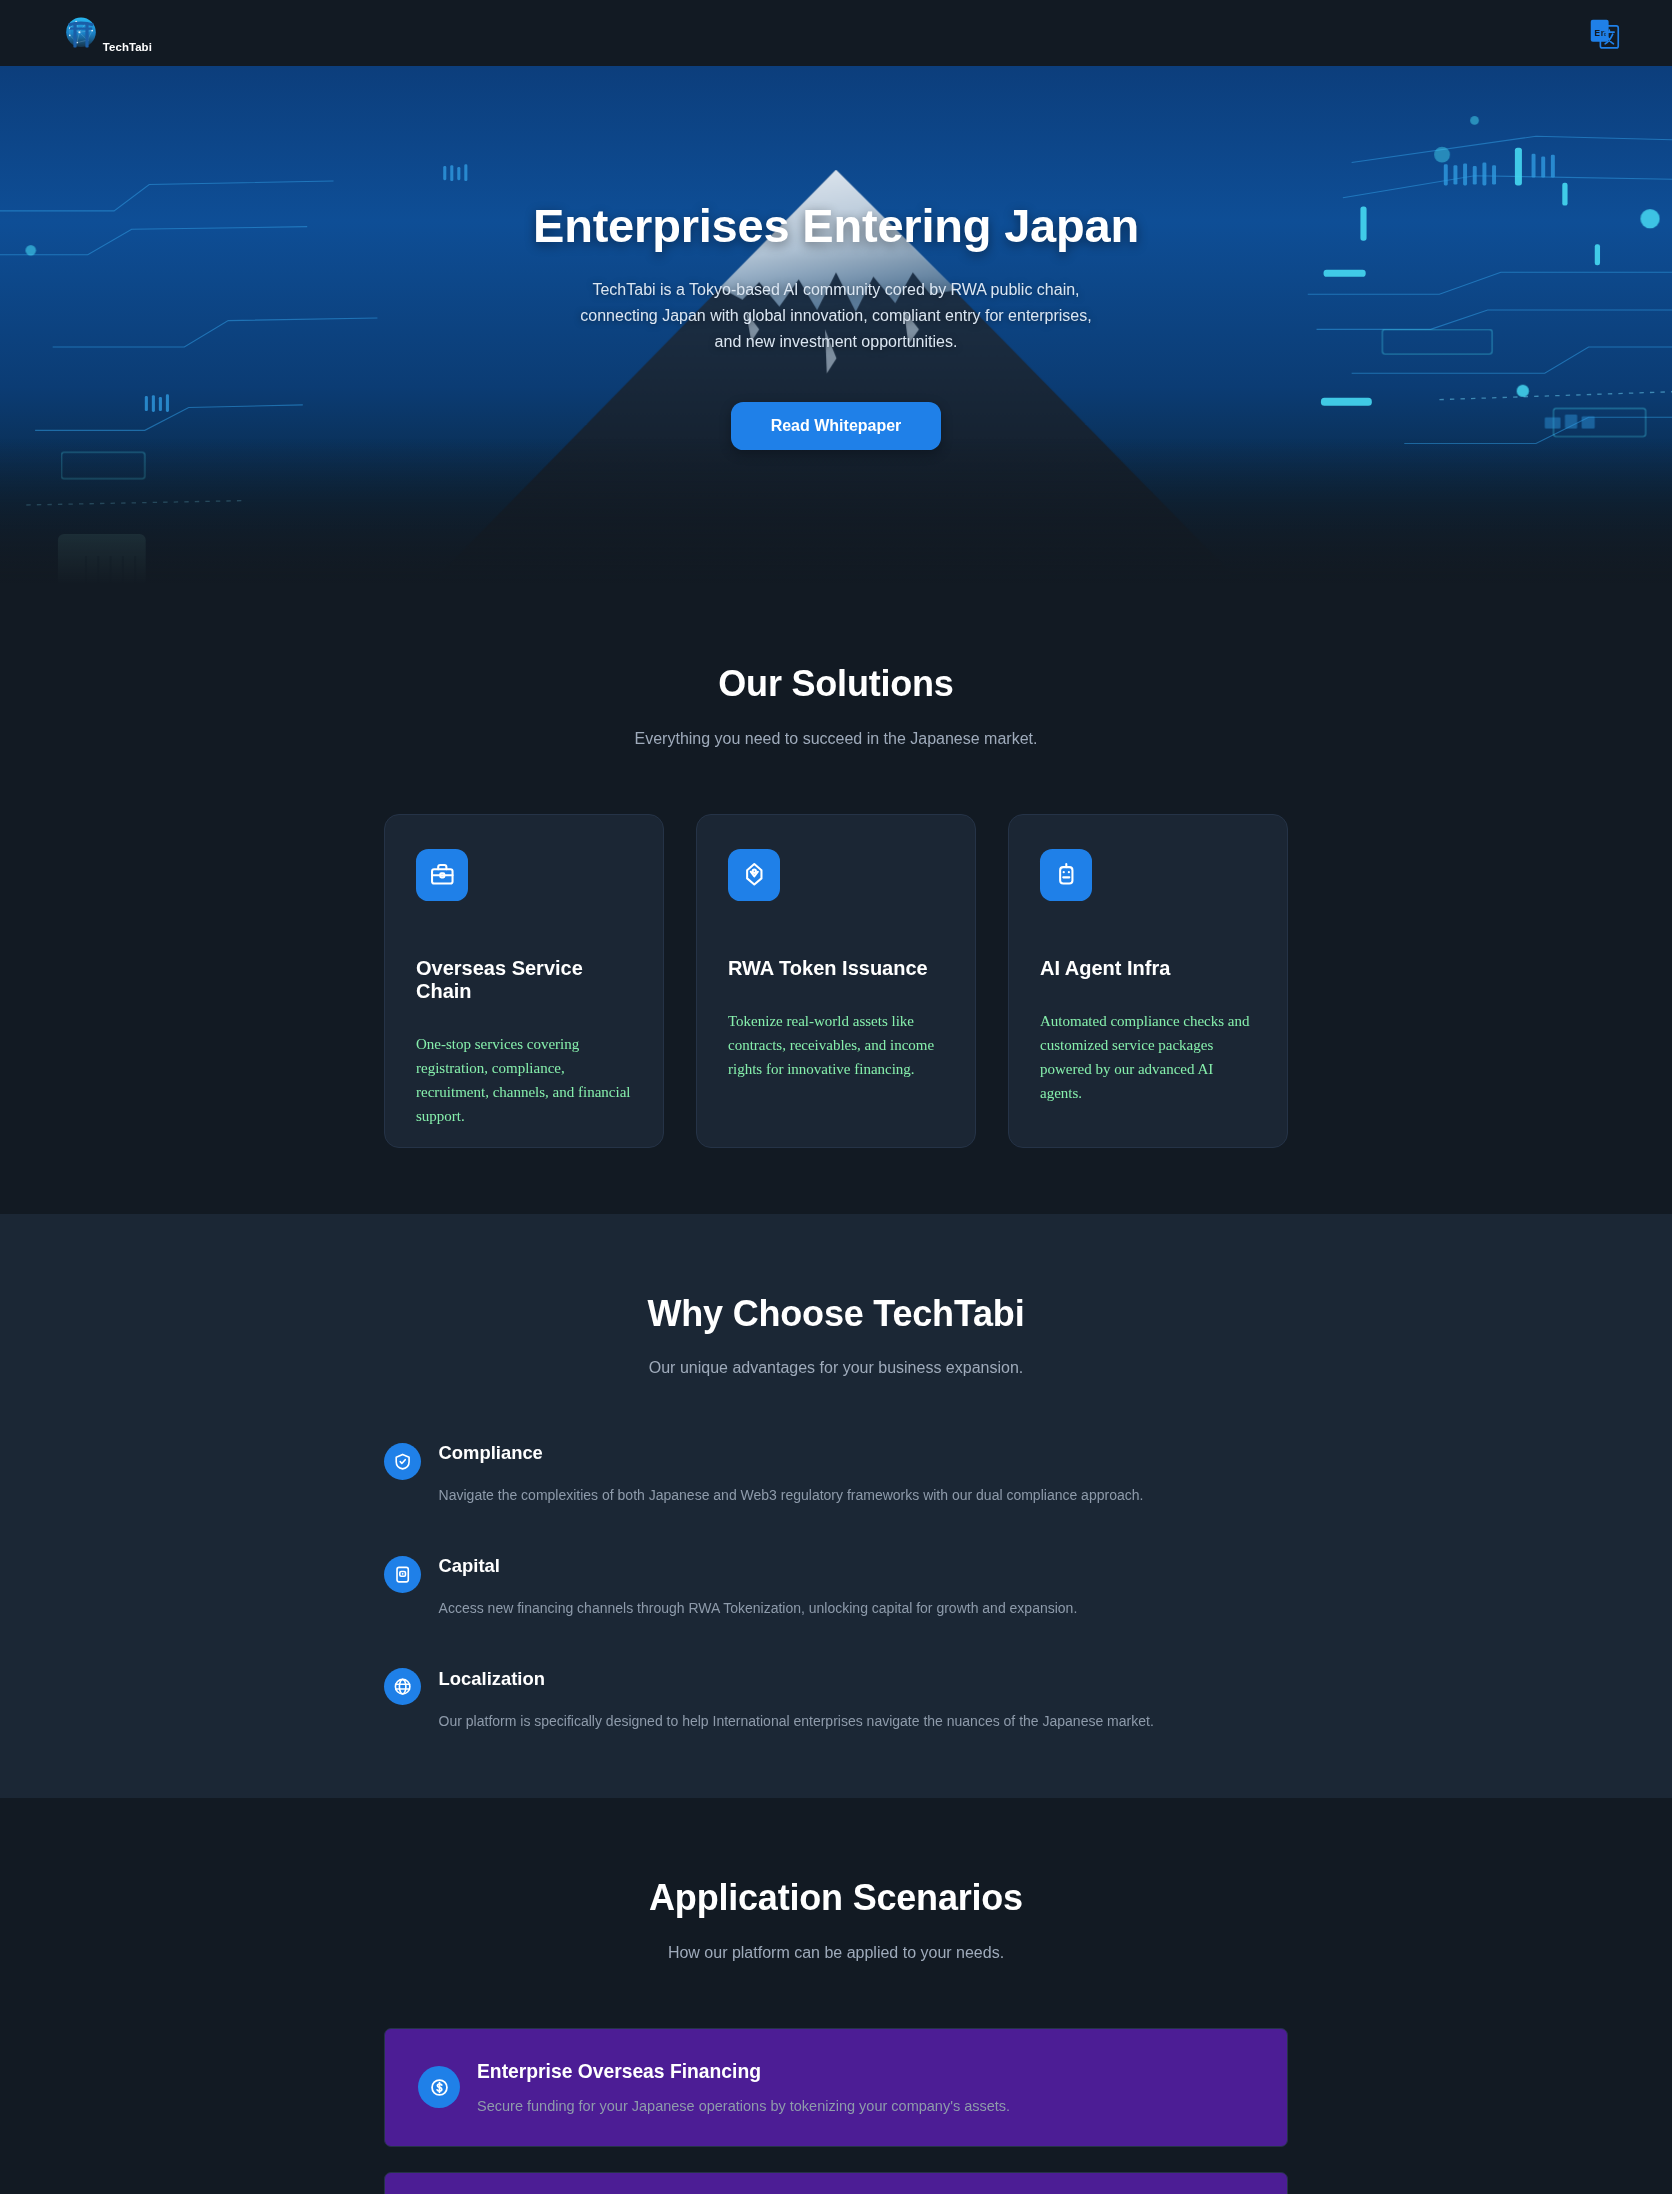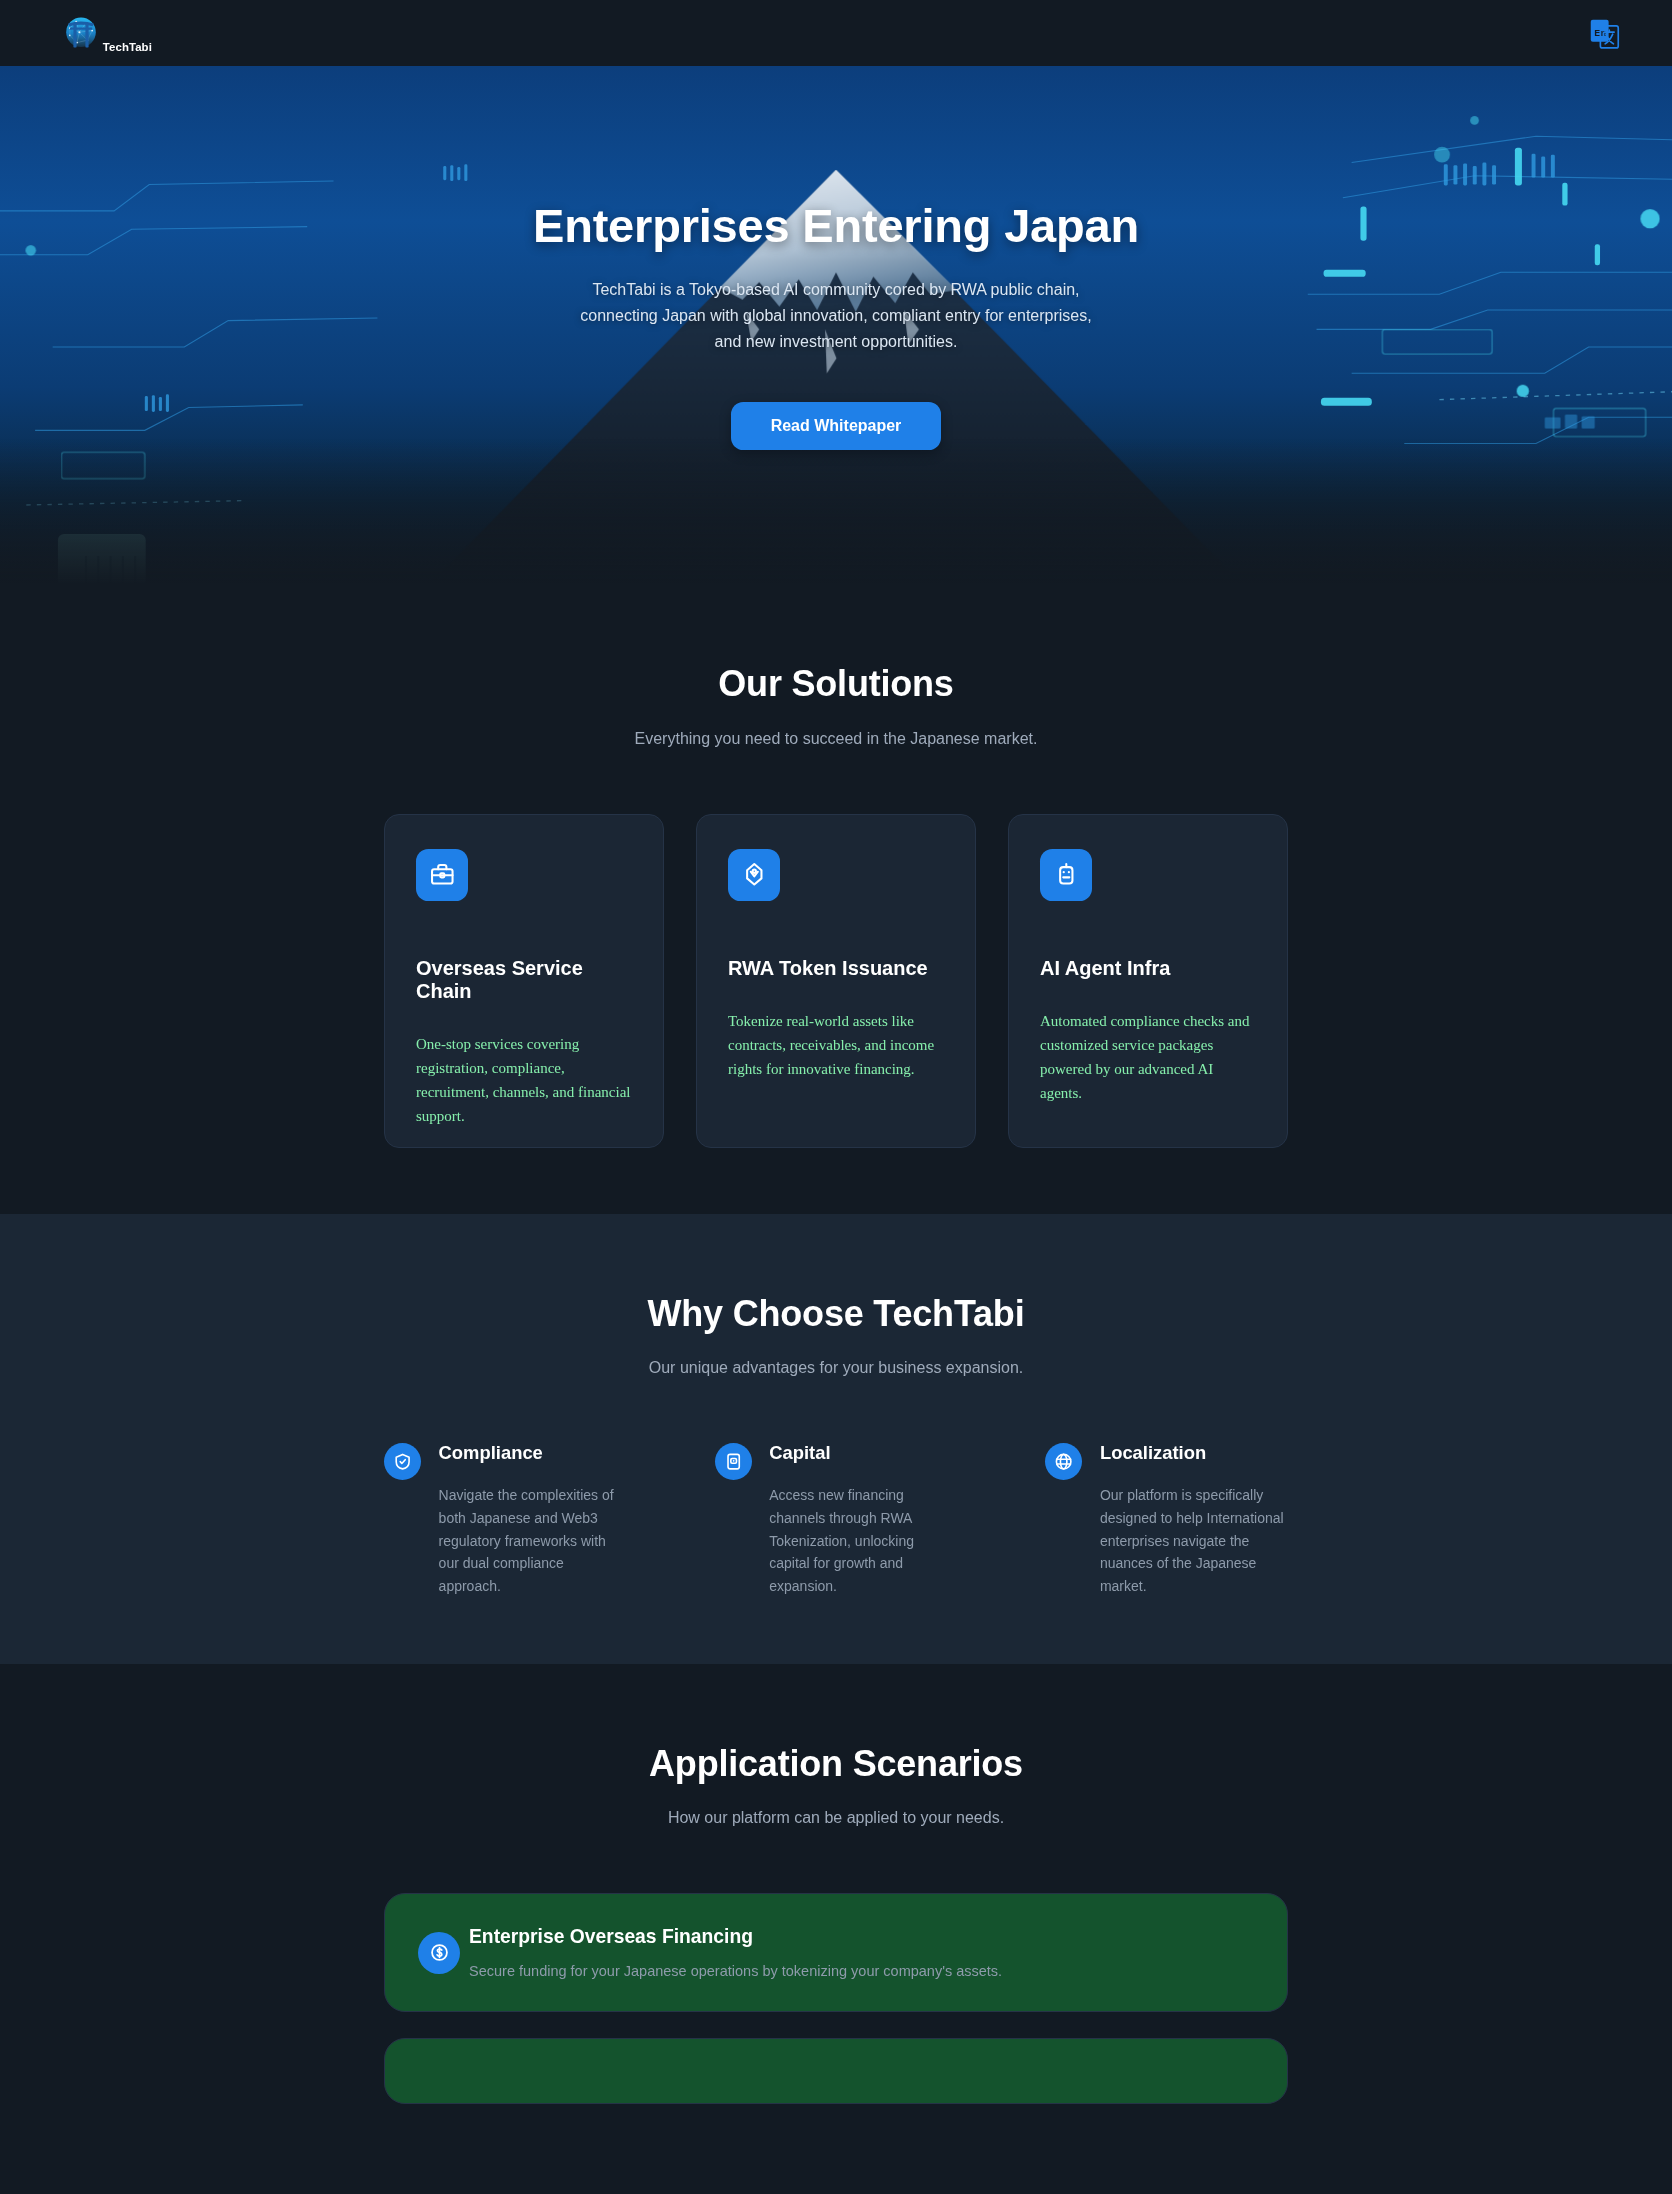--- a/index.html
+++ b/index.html
@@ -117,47 +117,47 @@
     margin-top:29px;
     font-size:15px;
     line-height:1.6;
     color:#86efac;
     font-family:Liberation Serif, serif;
   }
 
   
   .features{
     display:grid;
-    grid-template-columns:1fr 1fr 1fr;
+    grid-template-columns:1fr;
     column-gap:88px;
     row-gap:48px;
     margin-top:65px;
   }
   .feature{ display:flex; gap:17.6px; }
   .feat-icon{
     flex:0 0 auto;
     width:37px; height:37px;
     background:#1f80e8;
     border-radius:50%;
     display:flex; align-items:center; justify-content:center;
     margin-top:0.9px;
   }
   .feat-title{ font-size:18.4px; font-weight:700; color:#ffffff; }
   .feat-desc{ margin-top:20px; font-size:14px; line-height:1.62; color:#8e9bab; }
 
   
   .scenarios{ margin-top:66px; display:flex; flex-direction:column; gap:25.5px; }
   .scenario{
-    background:#14532d;
+    background:#4c1d95;
     border:0.9px solid #253347;
-    border-radius:21px;
+    border-radius:7px;
     padding:32px 33px;
     display:flex;
     align-items:center;
-    gap:9px;
+    gap:17px;
   }
   .scen-icon{
     flex:0 0 auto;
     width:42px; height:42px;
     background:#1f80e8;
     border-radius:50%;
     display:flex; align-items:center; justify-content:center;
   }
   .scen-title{ font-size:19.3px; font-weight:700; color:#ffffff; }
   .scen-desc{ margin-top:15px; font-size:14.5px; color:#8e9bab; }

